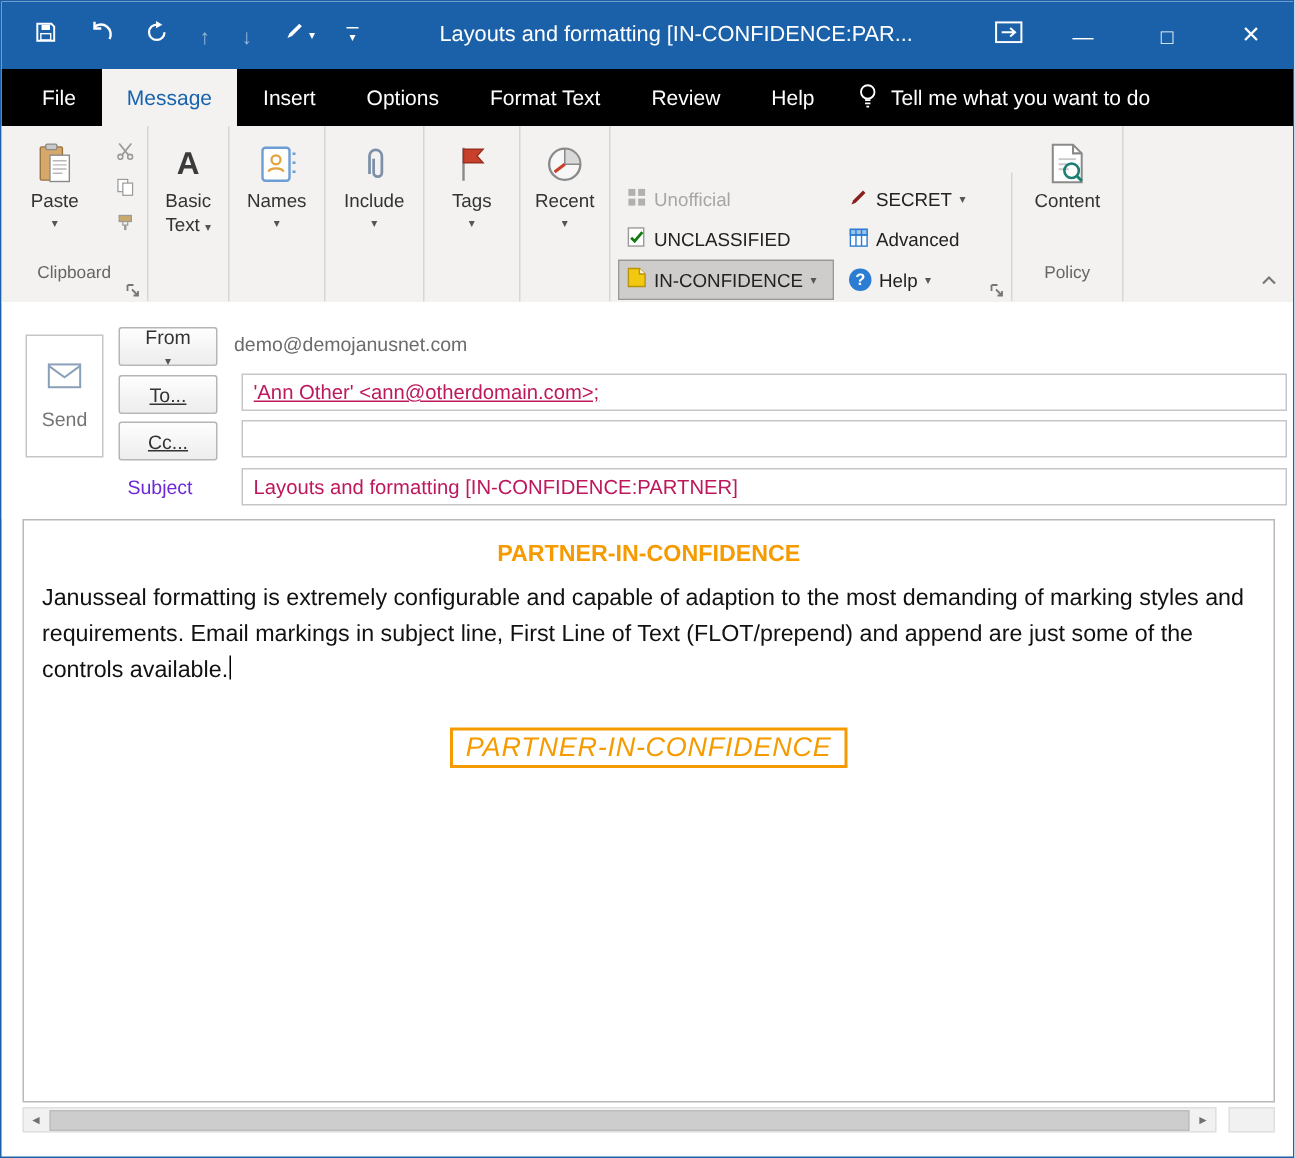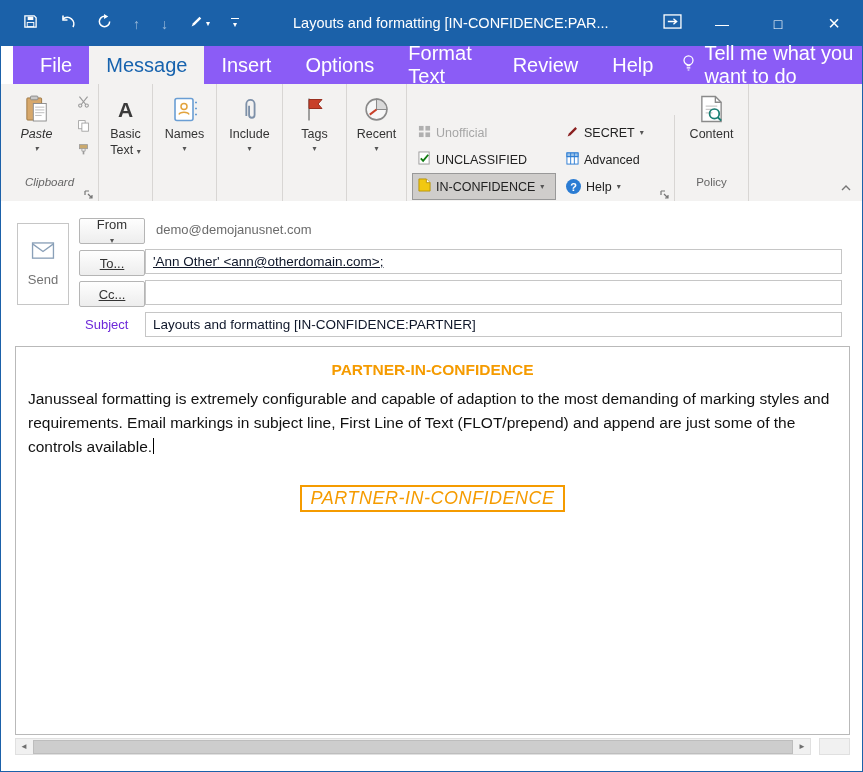--- a/index.html
+++ b/index.html
@@ -15,22 +15,22 @@
   .small-arrow{font-size:8px;}
   .title-text{position:absolute;left:292px;top:0;height:45px;line-height:45px;font-size:14.5px;white-space:nowrap;}
   .popout-btn{position:absolute;right:180px;top:0;height:45px;display:flex;align-items:center;}
   .win-controls{position:absolute;right:0;top:0;height:45px;display:flex;}
   .win-btn{width:56px;height:45px;display:flex;align-items:center;justify-content:center;font-size:14px;}
   .win-btn.close{font-size:20px;}
   .qat-customize{display:flex;flex-direction:column;align-items:center;gap:1px;}
   .qat-customize .bar{width:8px;height:1px;background:#fff;}
 
   
-  .menubar{position:absolute;top:45px;left:12px;right:0;height:38px;background:#8b5cf6;display:flex;
-           align-items:stretch;color:#fff;font-size:20px;padding-left:10px;}
+  .menubar{position:absolute;top:45px;left:0;right:0;height:38px;background:#000000;display:flex;
+           align-items:stretch;color:#fff;font-size:14px;padding-left:10px;}
   .tab{display:flex;align-items:center;padding:0 17px;cursor:default;}
   .tab.active{background:#f3f2f1;color:#1763ae;}
   .tellme{display:flex;align-items:center;gap:9px;margin-left:12px;}
 
   
   .ribbon{position:absolute;top:83px;left:0;right:0;height:117px;background:#f3f2f1;
           border-bottom:1px solid #d8d6d4;display:flex;}
   .rgroup{border-right:1px solid #d8d6d4;display:flex;flex-direction:column;position:relative;box-sizing:border-box;}
   .rgroup-content{flex:1;display:flex;padding:2px 2px 0;}
   .rgroup-label{height:18px;font-size:11.5px;color:#666;display:flex;align-items:center;justify-content:center;padding-bottom:10px;}
@@ -59,22 +59,22 @@
   
   .compose{position:absolute;top:200px;left:0;right:0;height:145px;background:#fff;}
   .send-box{position:absolute;left:16px;top:22px;width:50px;height:80px;border:1px solid #c6c6c6;
             display:flex;flex-direction:column;align-items:center;justify-content:center;gap:8px;
             font-size:13px;color:#737373;cursor:default;}
   .hdr-btn{position:absolute;width:64px;height:24px;border:1px solid #b5b5b5;border-radius:2px;
            background:linear-gradient(#fefefe,#ededed);font-size:13px;color:#333;display:flex;
            align-items:center;justify-content:center;gap:5px;cursor:default;}
   .ul{text-decoration:underline;}
   .from-value{position:absolute;left:155px;top:21px;font-size:13px;color:#6b6b6b;}
-  .hdr-input{position:absolute;left:144px;width:697px;height:25px;border:1px solid #c6c6c6;
-             font-size:13.5px;padding:4px 7px;box-sizing:border-box;font-family:"Liberation Sans",sans-serif;color:#0f172a;background:#fff;}
+  .hdr-input{position:absolute;left:160px;width:697px;height:25px;border:1px solid #c6c6c6;
+             font-size:13.5px;padding:4px 7px;box-sizing:border-box;font-family:"Liberation Sans",sans-serif;color:#be185d;background:#fff;}
   .hdr-input.linkish{text-decoration:underline;}
   .subject-label{position:absolute;left:84px;top:116px;font-size:13px;color:#6d28d9;}
 
   
   .bodyframe{position:absolute;left:14px;top:345px;width:835px;height:389px;border:1px solid #b9b9b9;
              background:#fff;box-sizing:border-box;padding:8px 12px;overflow:hidden;}
   .top-marking{text-align:center;color:#F59B00;font-weight:bold;font-size:15.5px;margin:6px 0 8px;}
   .para{font-size:15.5px;color:#111;line-height:1.55;}
   .caret{display:inline-block;width:1px;height:16px;background:#000;vertical-align:-2px;margin-left:1px;}
   .boxed-wrap{text-align:center;margin-top:26px;}
@@ -173,21 +173,21 @@
             <circle cx="7" cy="7" r="5" fill="none" stroke="#fff" stroke-width="1.4"></circle>
             <path d="M5 13 h4 M5 15.4 h4 M6 17.8 h2" stroke="#fff" stroke-width="1.3" fill="none"></path>
           </svg>
       </span>
       <span>Tell me what you want to do</span>
     </div>
   </div>
 
   <div class="ribbon">
 
-    <div class="rgroup" style="width:98px;font-style:italic;">
+    <div class="rgroup" style="width:98px;">
       <div class="rgroup-content">
         <div class="bigbtn">
           <span class="ico">
             <svg width="24" height="30" viewBox="0 0 26 30">
                 <rect x="2" y="3" width="16" height="24" rx="1" fill="#d7a86b" stroke="#9a7440"></rect>
                 <rect x="6" y="1" width="8" height="4" rx="1" fill="#c9c9c9" stroke="#8a8a8a"></rect>
                 <rect x="9" y="9" width="14" height="19" fill="#fff" stroke="#8a8a8a"></rect>
                 <path d="M11 13h10M11 16h10M11 19h10M11 22h7" stroke="#b8b8b8" fill="none"></path>
               </svg>
           </span>

